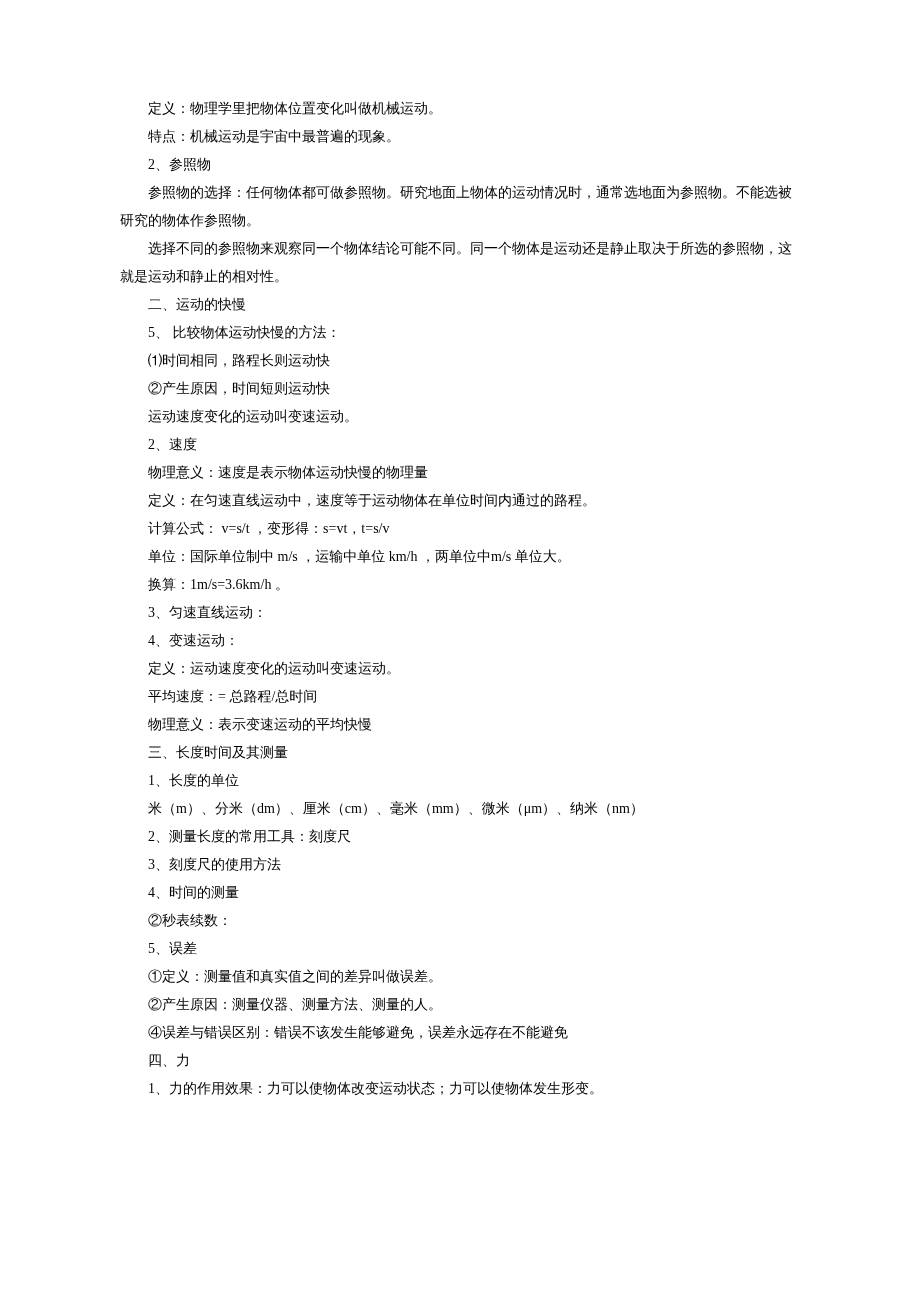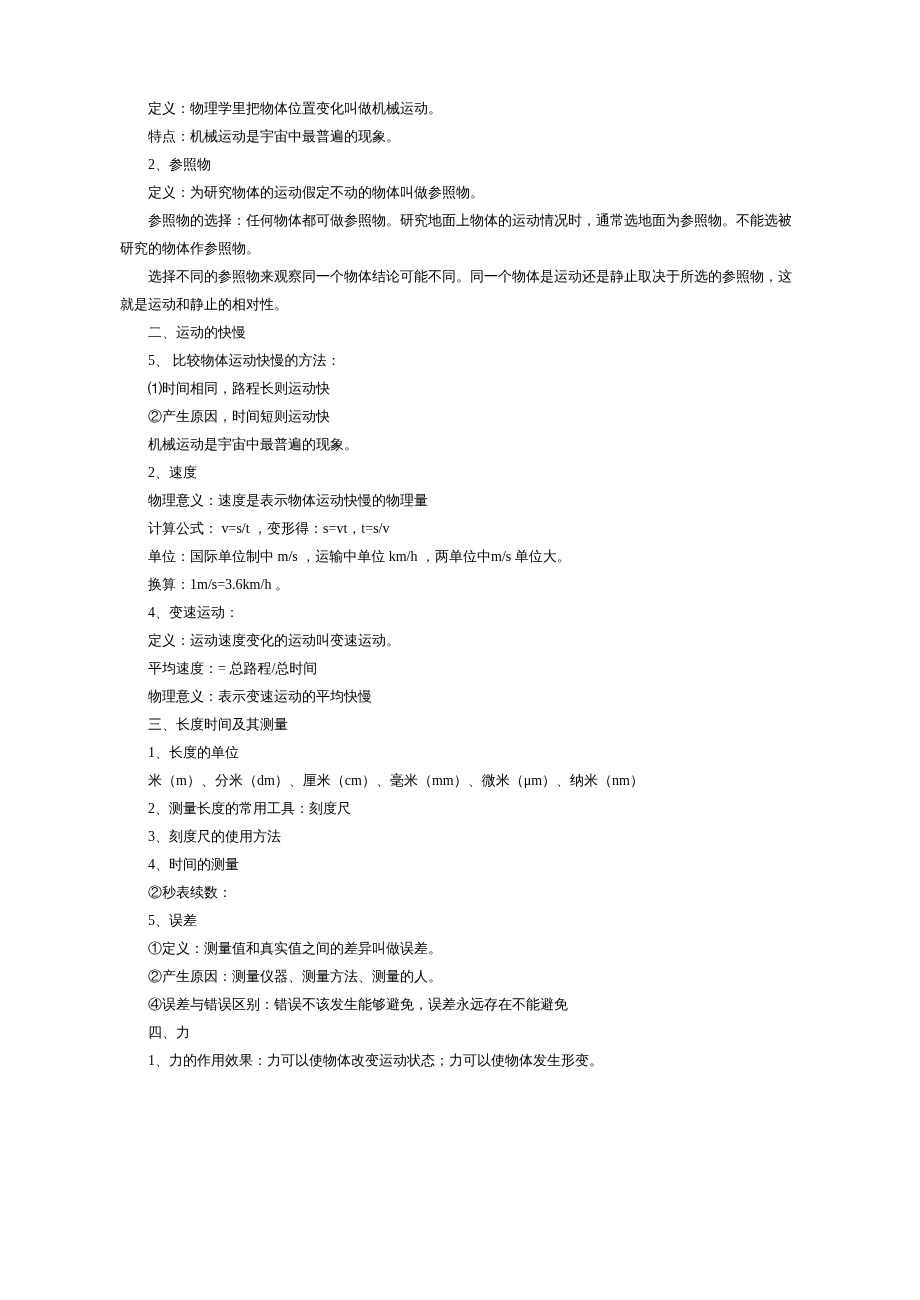--- a/index.html
+++ b/index.html
@@ -22,33 +22,34 @@
     white-space: normal;
   }
 </style>
 </head>
 <body>
 
 <div class="page">
   <div class="line">定义：物理学里把物体位置变化叫做机械运动。</div>
   <div class="line">特点：机械运动是宇宙中最普遍的现象。</div>
   <div class="line">2、参照物</div>
-  <div class="line">定义：为研究物体的运动假定不动的物体叫做参照物。</div>
   <div class="line">参照物的选择：任何物体都可做参照物。研究地面上物体的运动情况时，通常选地面为参照物。不能选被研究的物体作参照物。</div>
   <div class="line">选择不同的参照物来观察同一个物体结论可能不同。同一个物体是运动还是静止取决于所选的参照物，这就是运动和静止的相对性。</div>
   <div class="line">二、运动的快慢</div>
   <div class="line">5、 比较物体运动快慢的方法：</div>
   <div class="line">⑴时间相同，路程长则运动快</div>
   <div class="line">②产生原因，时间短则运动快</div>
-  <div class="line">机械运动是宇宙中最普遍的现象。</div>
+  <div class="line">运动速度变化的运动叫变速运动。</div>
   <div class="line">2、速度</div>
   <div class="line">物理意义：速度是表示物体运动快慢的物理量</div>
+  <div class="line">定义：在匀速直线运动中，速度等于运动物体在单位时间内通过的路程。</div>
   <div class="line">计算公式： v=s/t ，变形得：s=vt，t=s/v</div>
   <div class="line">单位：国际单位制中 m/s ，运输中单位 km/h ，两单位中m/s 单位大。</div>
   <div class="line">换算：1m/s=3.6km/h 。</div>
+  <div class="line">3、匀速直线运动：</div>
   <div class="line">4、变速运动：</div>
   <div class="line">定义：运动速度变化的运动叫变速运动。</div>
   <div class="line">平均速度：= 总路程/总时间</div>
   <div class="line">物理意义：表示变速运动的平均快慢</div>
   <div class="line">三、长度时间及其测量</div>
   <div class="line">1、长度的单位</div>
   <div class="line">米（m）、分米（dm）、厘米（cm）、毫米（mm）、微米（μm）、纳米（nm）</div>
   <div class="line">2、测量长度的常用工具：刻度尺</div>
   <div class="line">3、刻度尺的使用方法</div>
   <div class="line">4、时间的测量</div>

